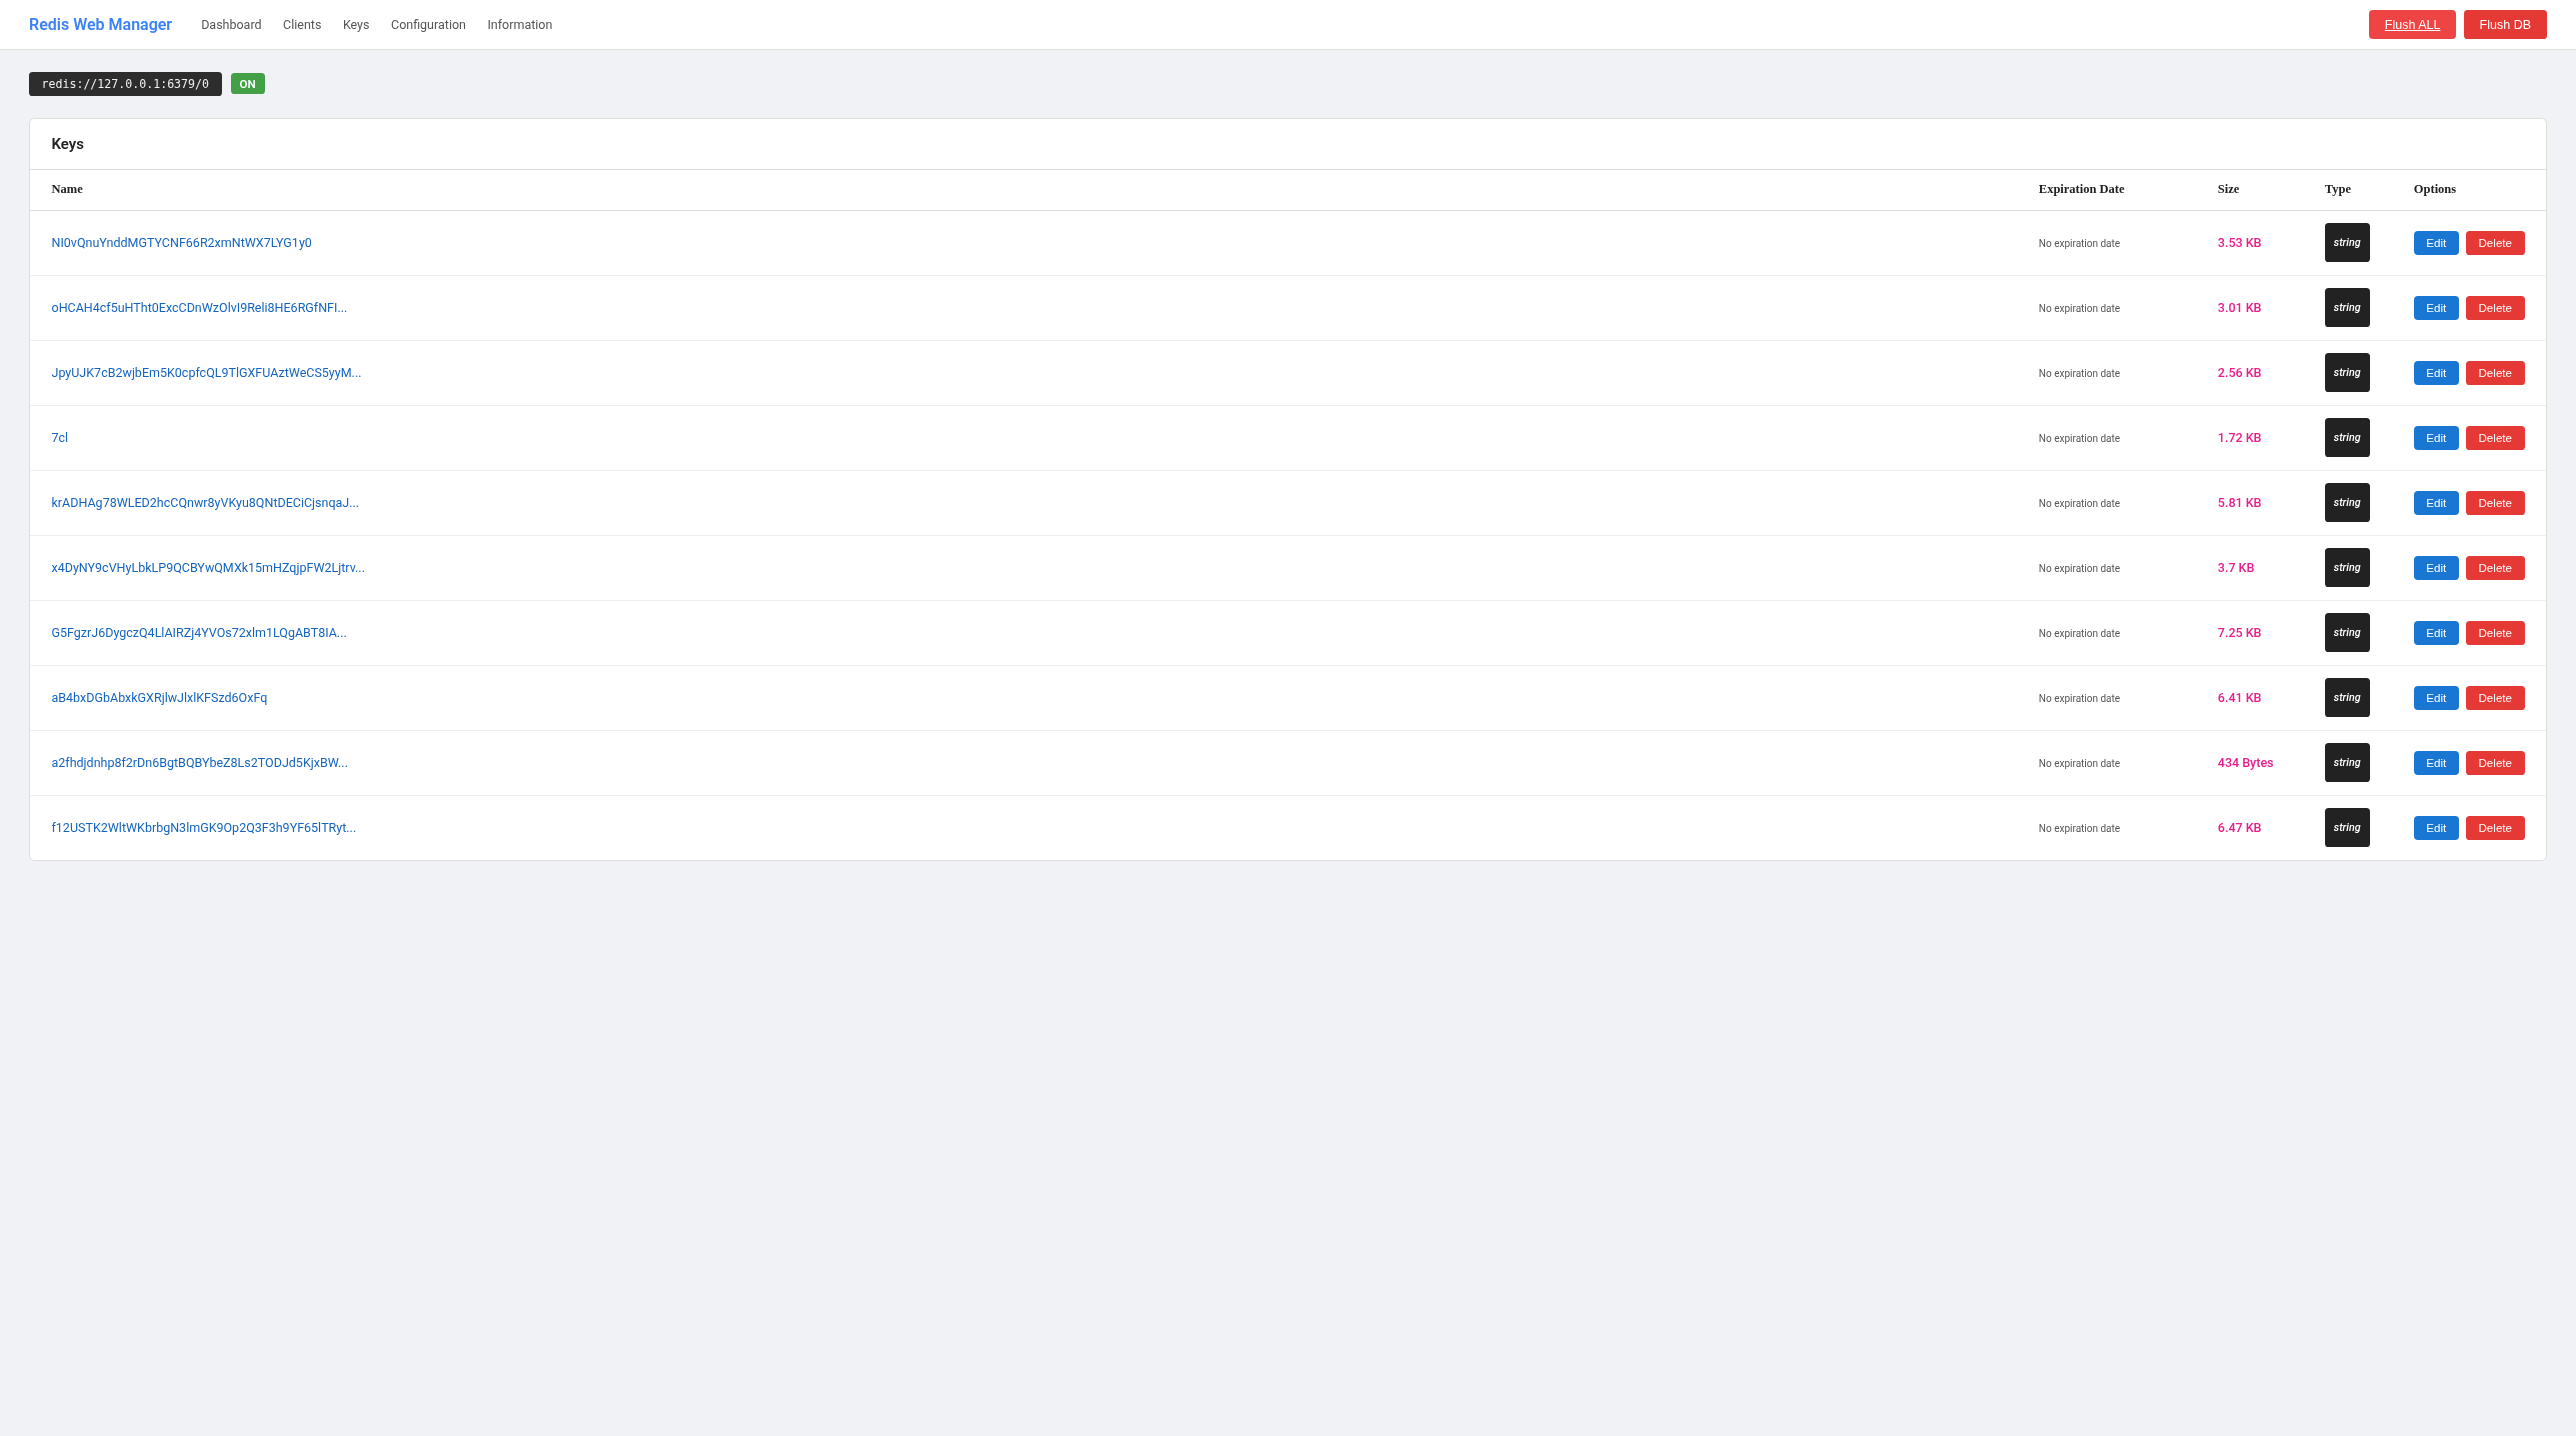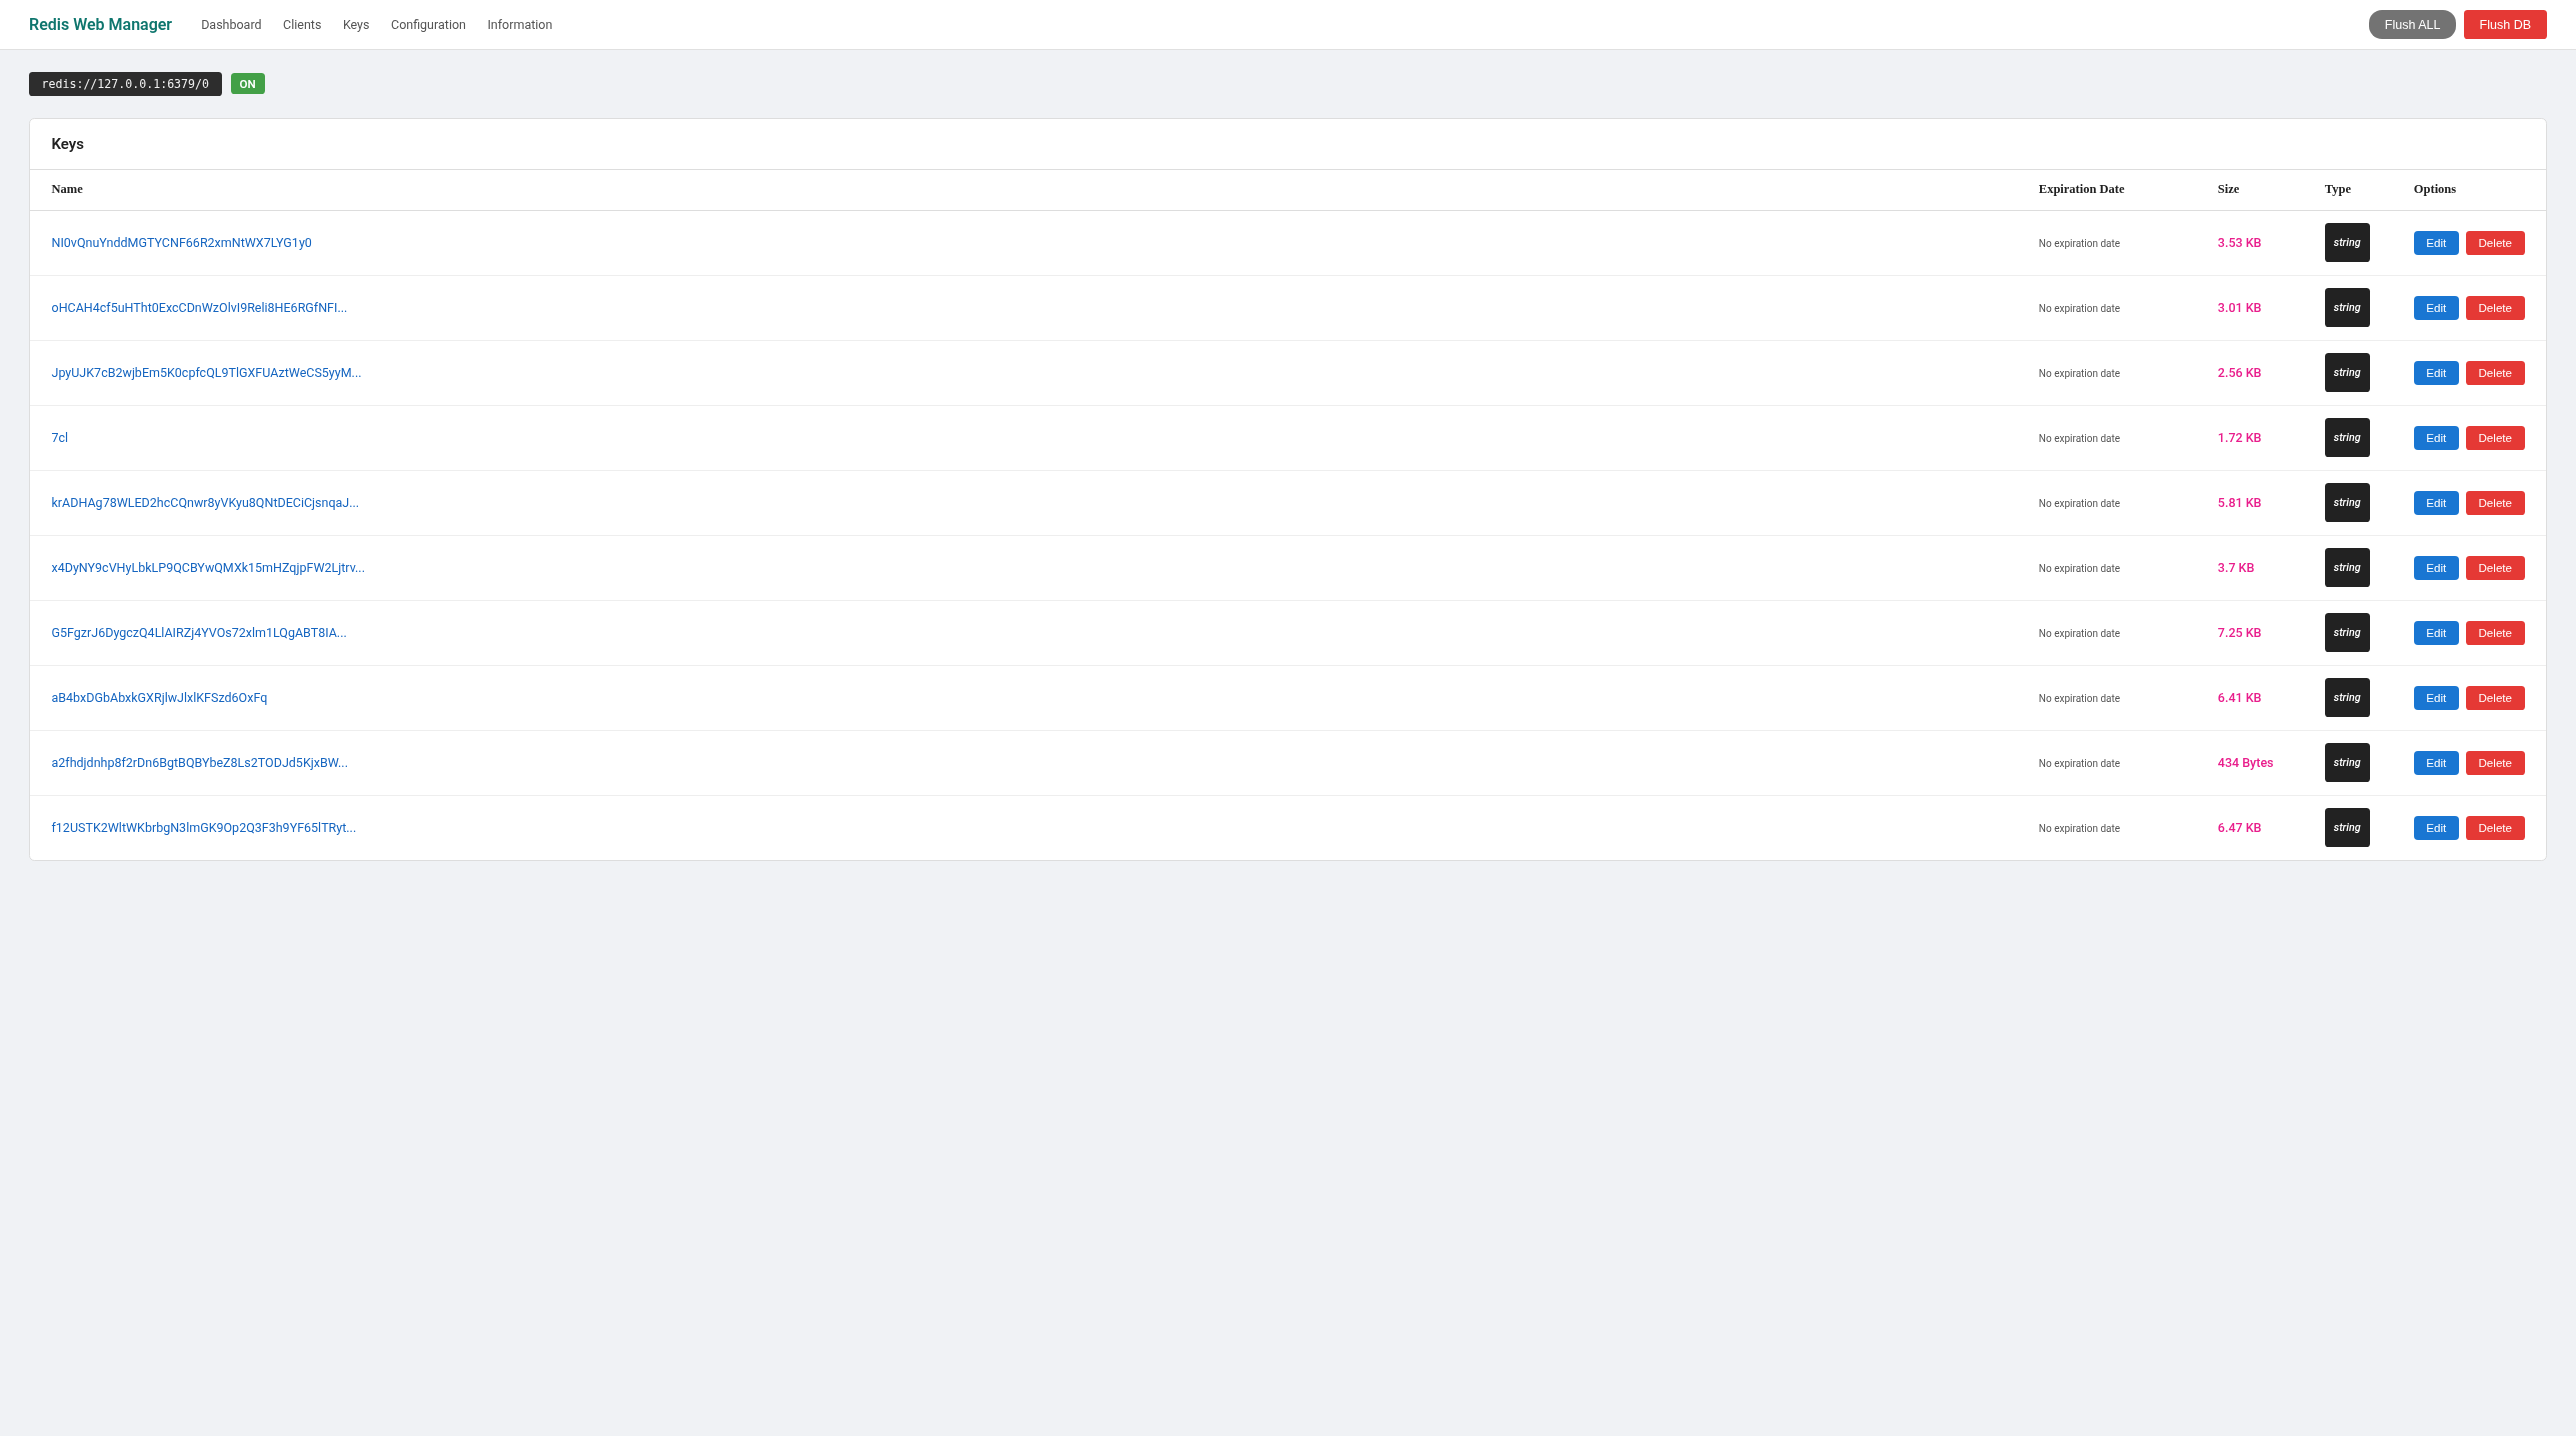--- a/index.html
+++ b/index.html
@@ -21,21 +21,21 @@
       padding: 0 29px;
       display: flex;
       align-items: center;
       height: 50px;
       gap: 29px;
     }
 
     .header-title {
       font-size: 16px;
       font-weight: 600;
-      color: #0f766e;
+      color: #3b82f6;
       white-space: nowrap;
     }
 
     .nav {
       display: flex;
       gap: 21.5px;
       flex: 1;
     }
 
     .nav-item {
@@ -46,28 +46,29 @@
       padding: 3.6px 0;
     }
 
     .header-actions {
       display: flex;
       gap: 7.2px;
       margin-left: auto;
     }
 
     .btn-flush-all {
-      background: #737373;
+      background: #ef4444;
       color: white;
       border: none;
-      border-radius: 13px;
+      border-radius: 4px;
       padding: 7.2px 16px;
       font-size: 12.5px;
       font-weight: 500;
       cursor: pointer;
+      text-decoration: underline;
     }
 
     .btn-flush-db {
       background: #e53935;
       color: white;
       border: none;
       border-radius: 3.6px;
       padding: 7.2px 16px;
       font-size: 12.5px;
       font-weight: 500;

